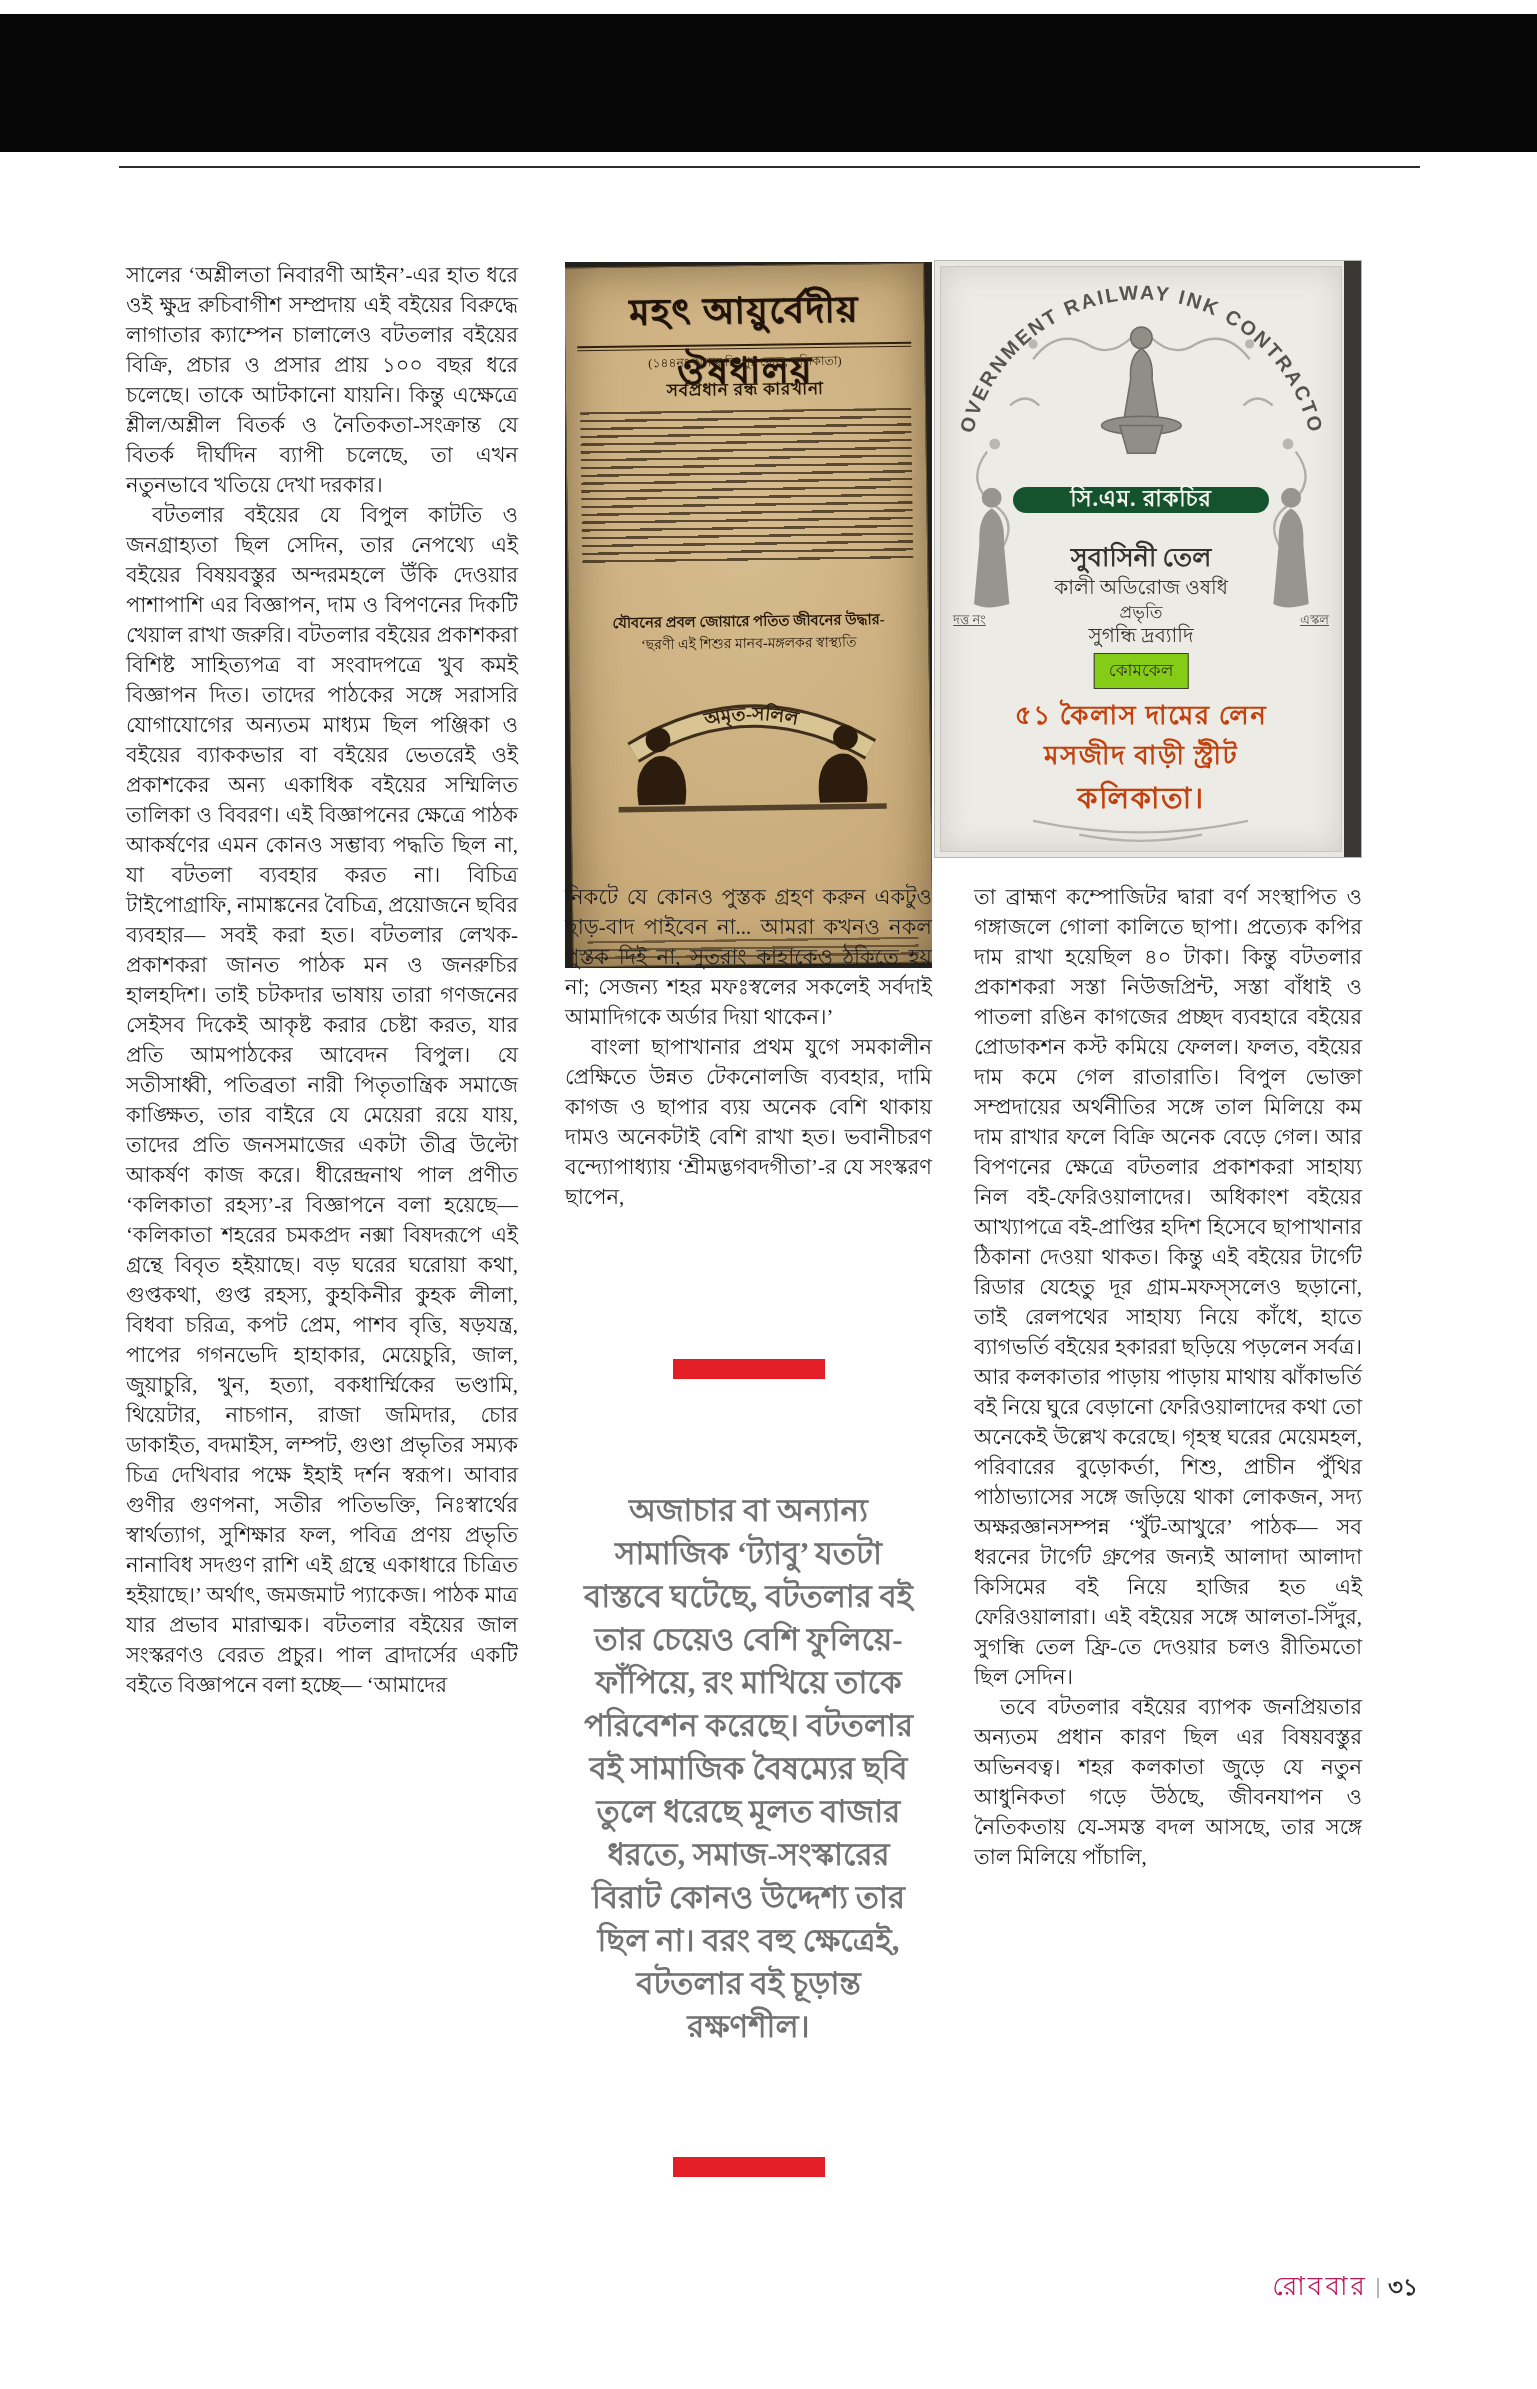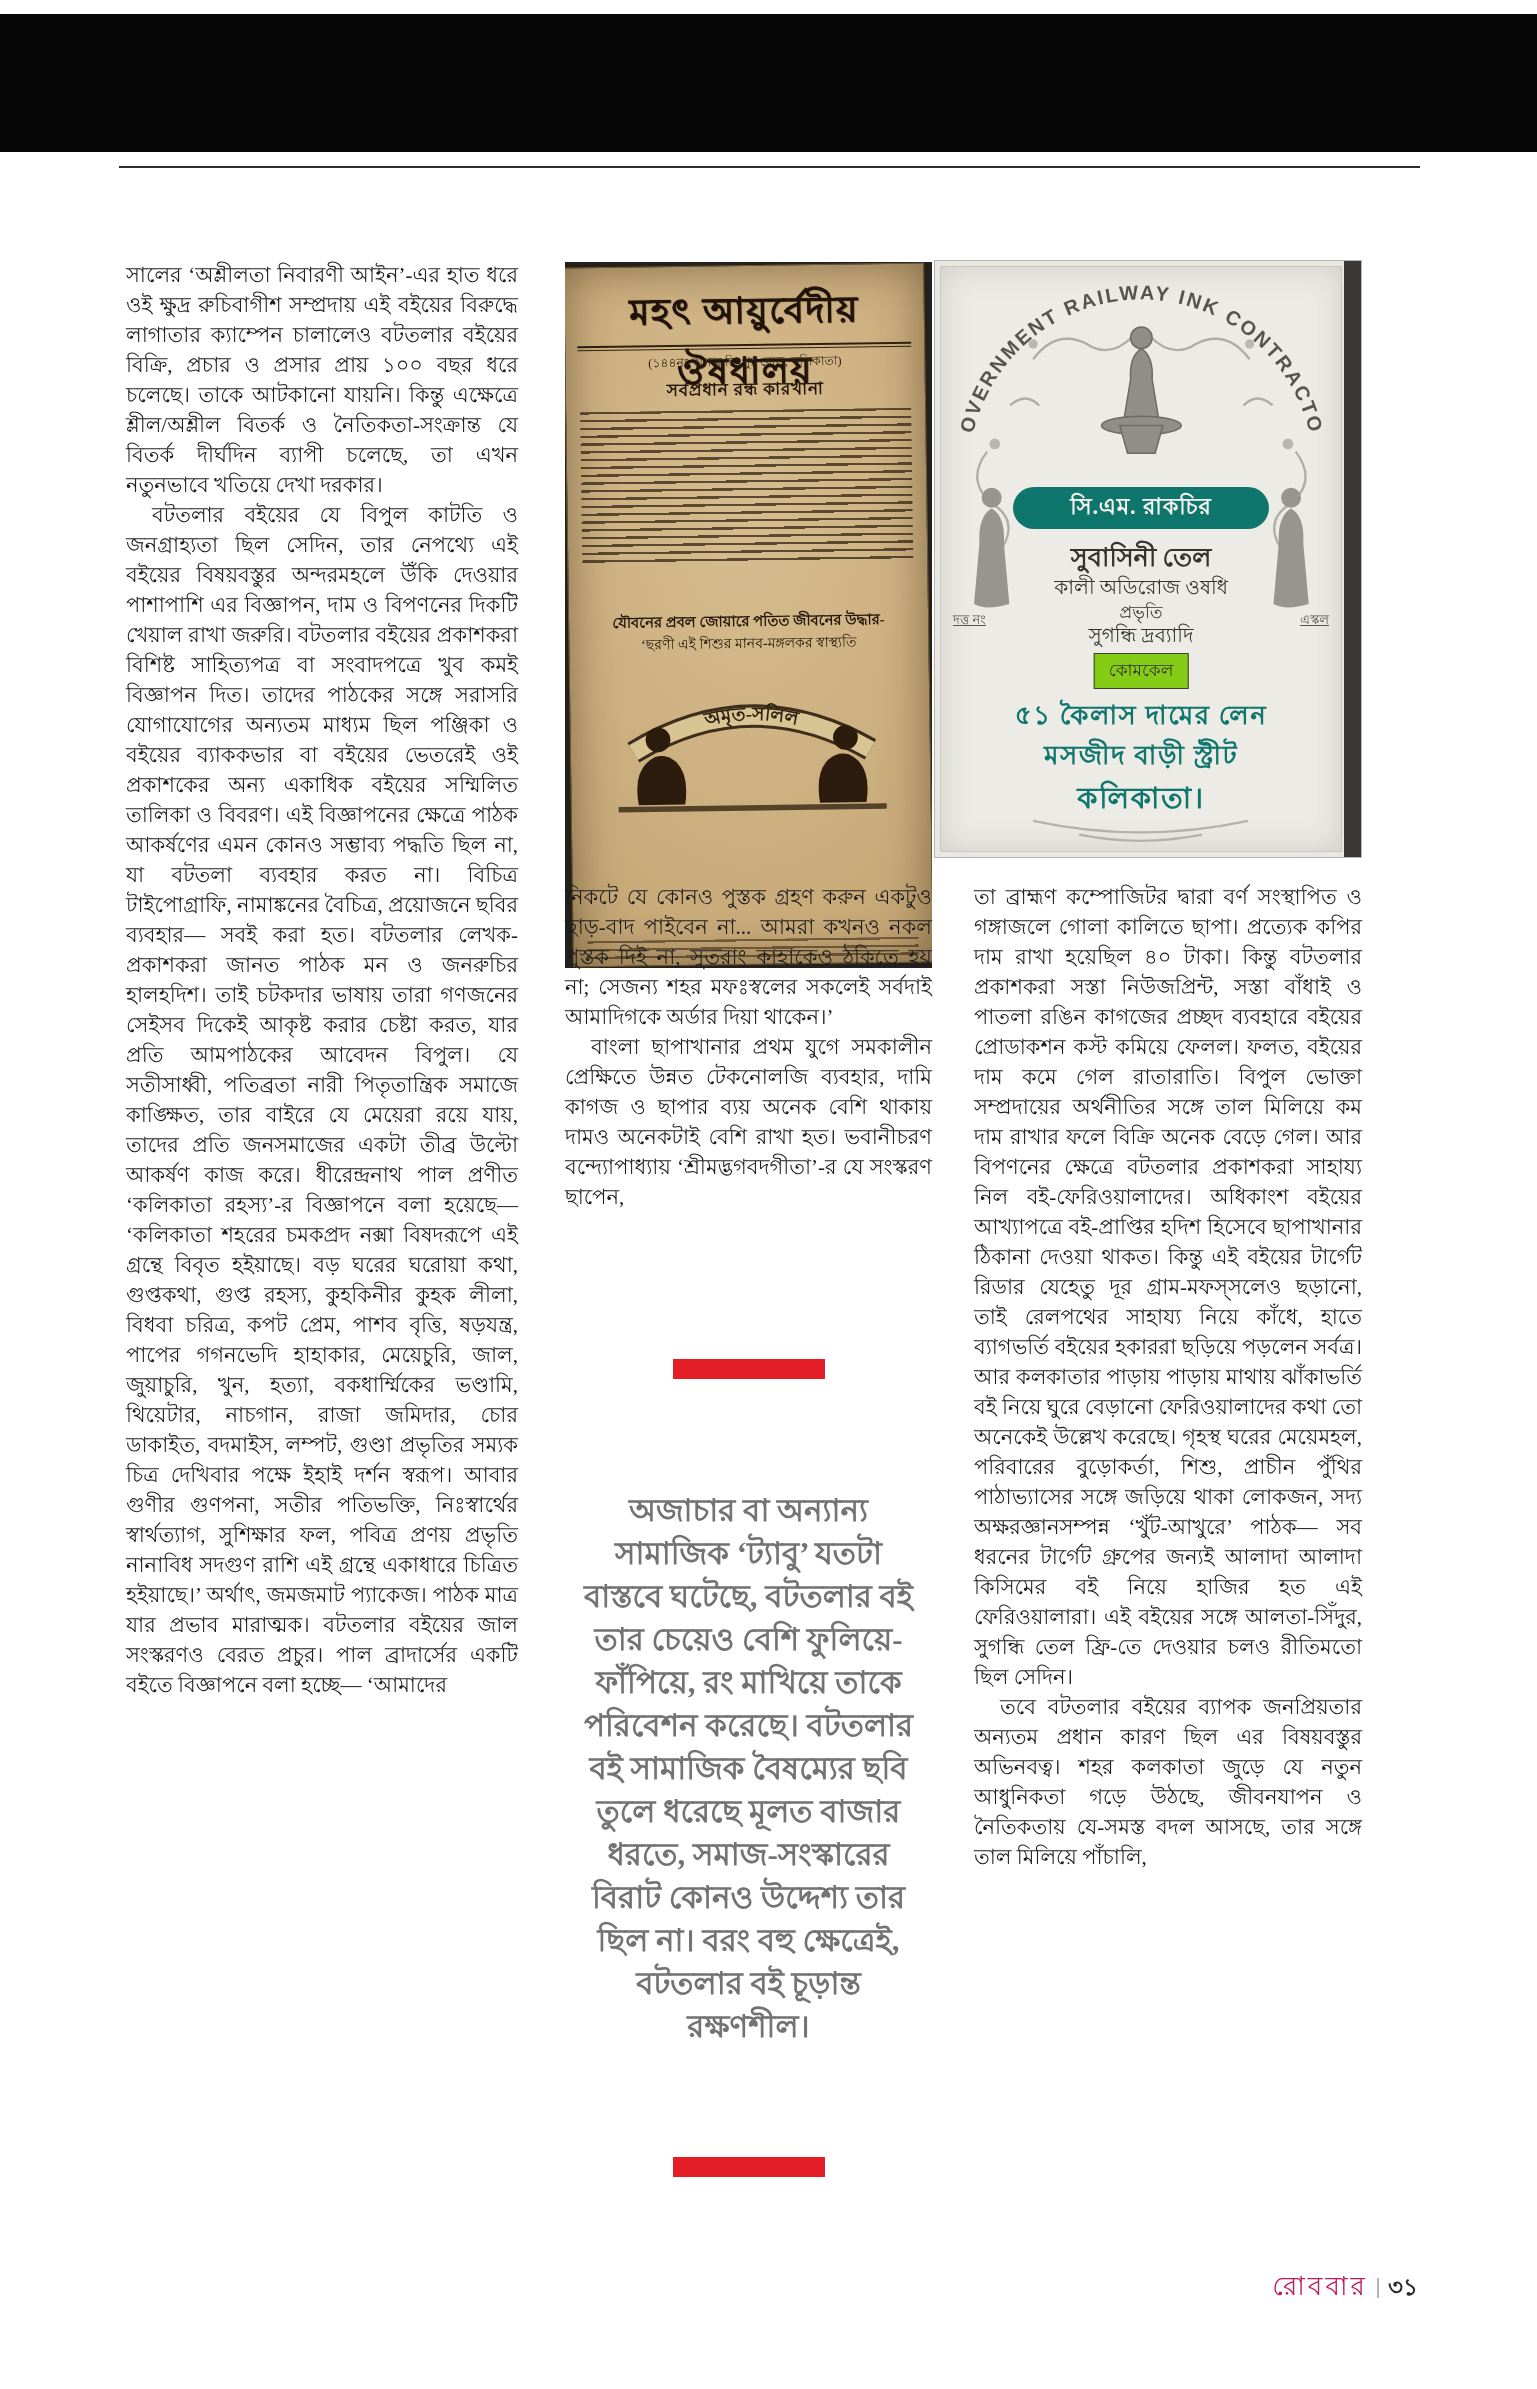--- a/index.html
+++ b/index.html
@@ -57,35 +57,35 @@
   .alm-cap1 { top:343px; left:0; width:100%; text-align:center; font-size:14.7px; font-weight:bold; color:#241608; }
   .alm-cap2 { top:366px; left:0; width:100%; text-align:center; font-size:14px; color:#241608; }
   .alm-illus { top:392px; left:15.5px; width:330px; height:169px; }
 
   
   .img2-frame { left:934px; top:246px; width:428px; height:598px;
     background:linear-gradient(90deg,#e9e7e2 0 96%, #3a3834 96% 100%);
     border:0.8px solid #b9b7b1; overflow:hidden; }
   .img2-inner { position:absolute; inset:4.7px 18.6px 4.7px 4.7px; background:#ecebe6;
     border:0.8px solid #c9c7c0; box-shadow: inset 0 0 31px rgba(120,115,100,.25); }
-  .lbl-banner { top:220px; left:50%; transform:translateX(-50%); width:256px; height:42px;
-    background:#0f766e; border-radius:21px; color:#f4f3ee;
+  .lbl-banner { top:220px; left:50%; transform:translateX(-50%); width:256px; height:26px;
+    background:#14532d; border-radius:21px; color:#f4f3ee;
     display:flex; align-items:center; justify-content:center;
     font-size:22.5px; font-weight:bold; letter-spacing:0.8px; }
   .lbl-line { left:0; width:100%; text-align:center; color:#34332e; }
   .lbl-l1 { top:271px; font-size:25.6px; font-weight:bold; }
   .lbl-l2 { top:305px; font-size:20px; }
   .lbl-l3 { top:332px; font-size:17px; }
   .lbl-l4 { top:353px; font-size:20px; }
   .lbl-side { top:343px; font-size:13px; color:#56554e;text-decoration:underline; }
   .lbl-side.left { left:12.4px; }
   .lbl-side.right { right:12.4px; }
   .lbl-box { top:386px; left:50%; transform:translateX(-50%);
     border:1.6px solid #3f3e39; padding:3.1px 14px; font-size:17px; color:#34332e; background:#84cc16; }
-  .lbl-addr { left:0; width:100%; text-align:center; font-weight:bold; color:#0f766e; letter-spacing:1.6px; }
+  .lbl-addr { left:0; width:100%; text-align:center; font-weight:bold; color:#c2410c; letter-spacing:1.6px; }
   .lbl-a1 { top:428px; font-size:26px; }
   .lbl-a2 { top:468px; font-size:26px; }
   .lbl-a3 { top:508px; font-size:29px; }
 </style>
 </head>
 <body>
 
 <div class="page">
 
   <div class="abs topbar"></div>

